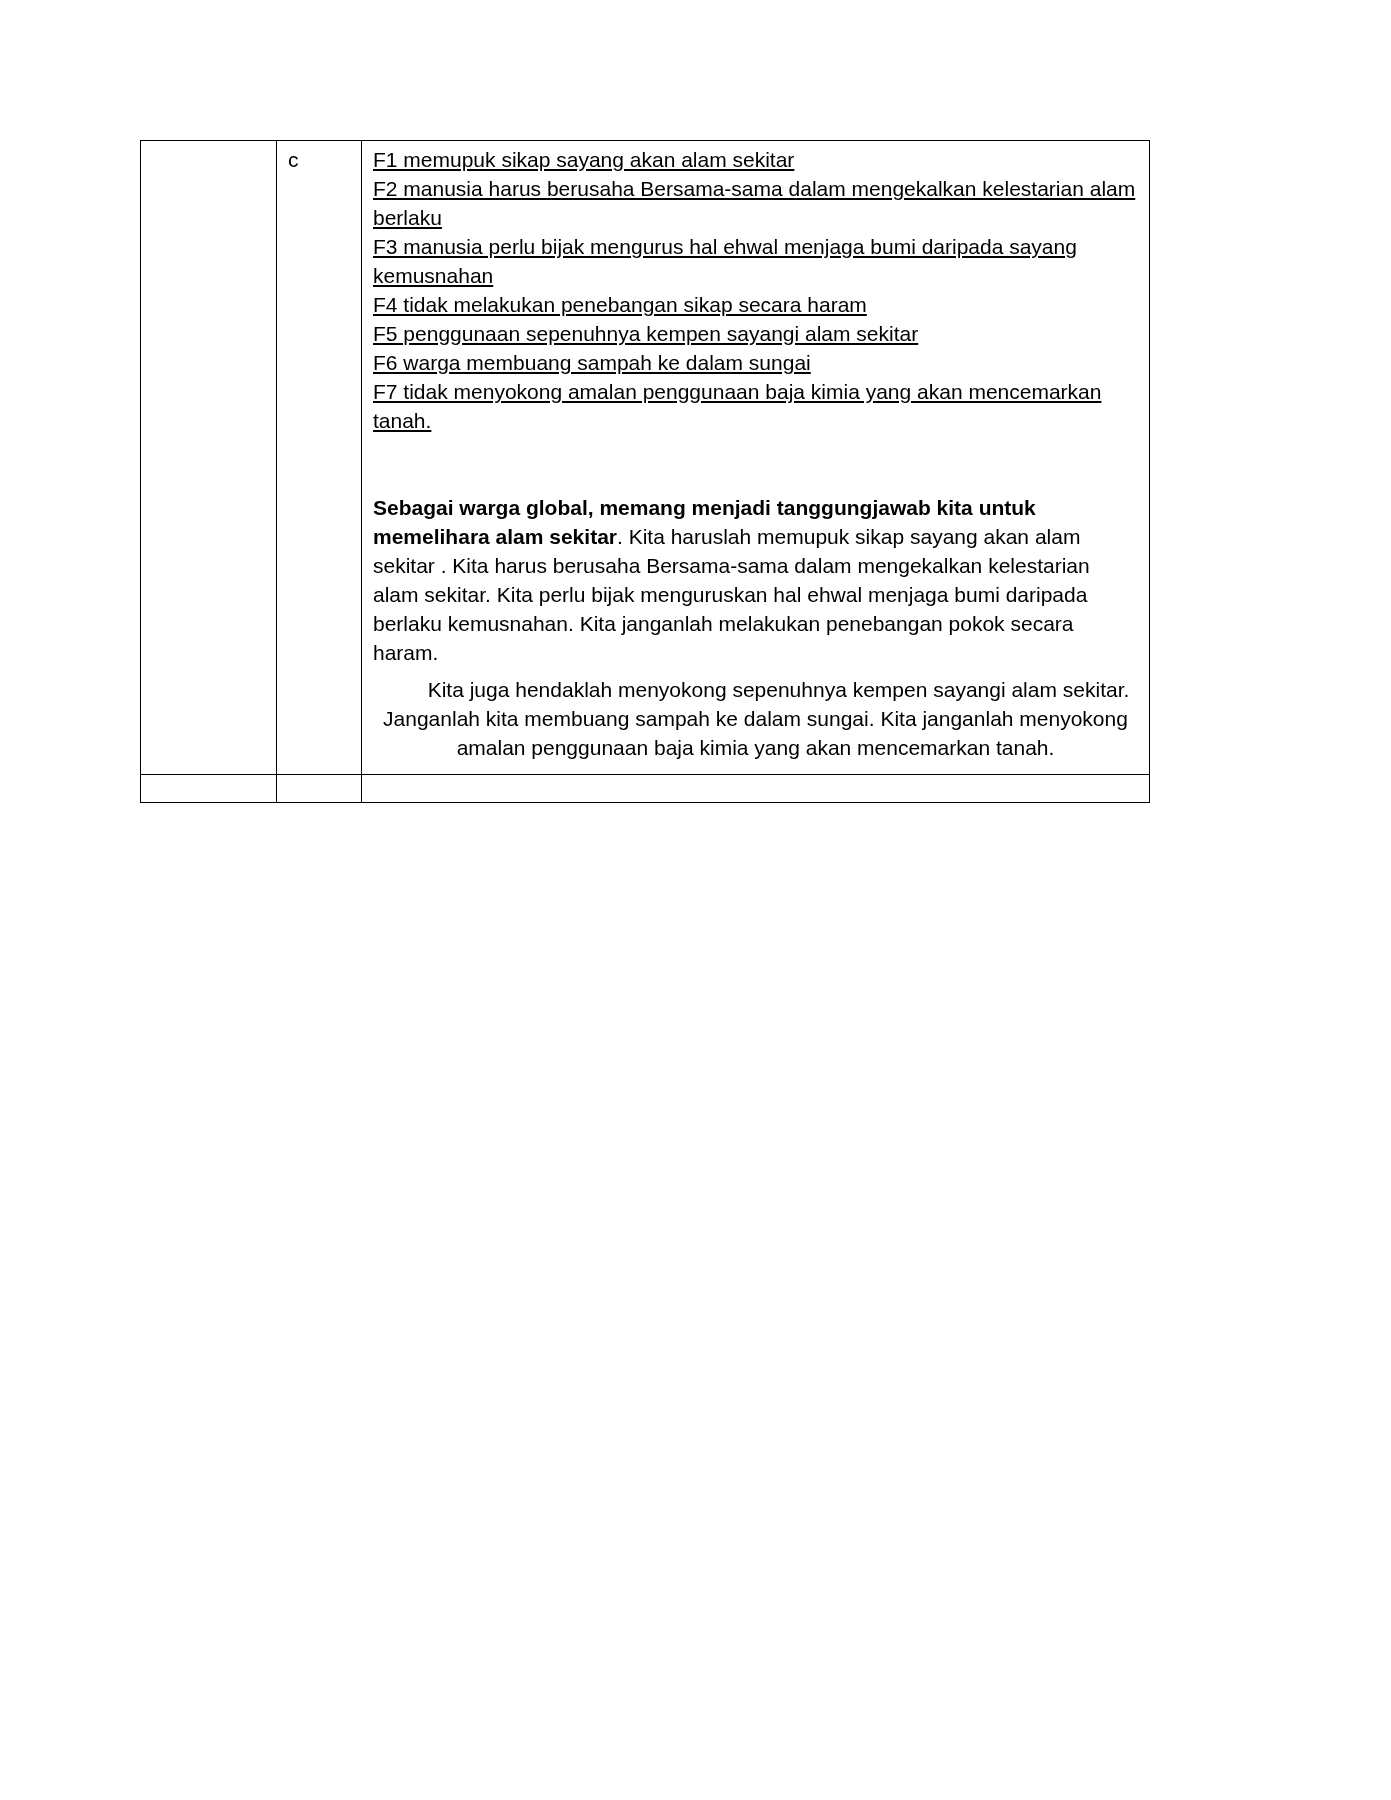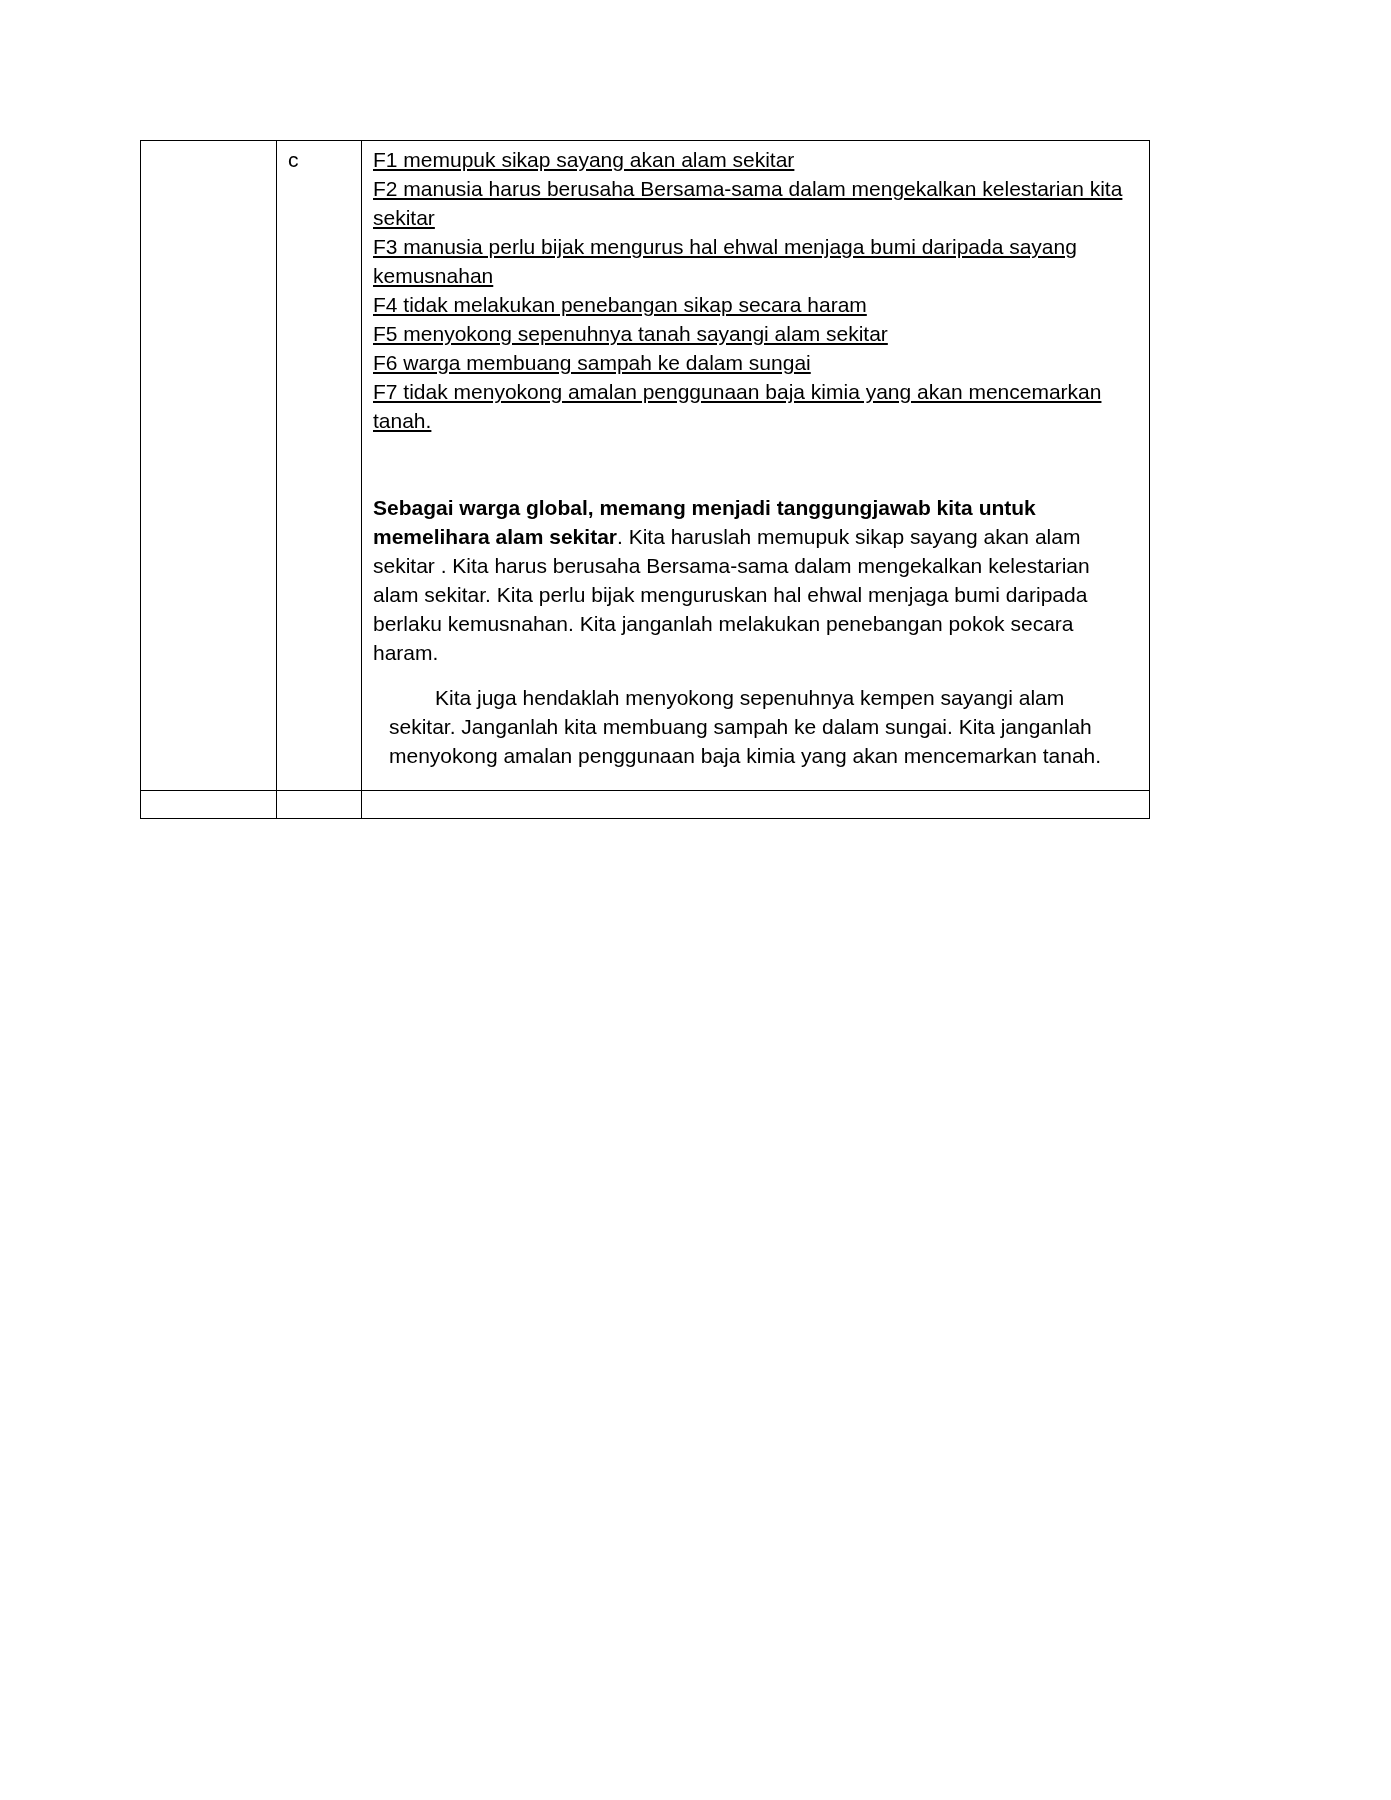--- a/index.html
+++ b/index.html
@@ -31,40 +31,40 @@
     line-height: 29px;
     overflow: hidden;
   }
   td.col-a { width: 113px; }
   td.col-b { width: 62px; }
   td.col-c { width: 765px; }
   tr.row-main  { height: 584px; }
   tr.row-empty { height: 28px; }
   .facts .fact-line { margin: 0; text-decoration: underline; }
   .para1 { margin-top: 58px; }
-  .para2 { text-indent: 46px; margin: 16px; }
+  .para2 { text-indent: 46px; margin: 8px; text-align: center; }
   .bold  { font-weight: bold; text-align: right; }
 </style>
 </head>
 <body>
 
 <table class="doc-table">
   <tbody>
     <tr class="row-main">
       <td class="col-a"></td>
       <td class="col-b">
         <span>c</span>
       </td>
       <td class="col-c">
         <div class="facts">
           <div class="fact-line">F1 memupuk sikap sayang akan alam sekitar</div>
-          <div class="fact-line">F2 manusia harus berusaha Bersama-sama dalam mengekalkan kelestarian kita sekitar</div>
+          <div class="fact-line">F2 manusia harus berusaha Bersama-sama dalam mengekalkan kelestarian alam berlaku</div>
           <div class="fact-line">F3 manusia perlu bijak mengurus hal ehwal menjaga bumi daripada sayang kemusnahan</div>
           <div class="fact-line">F4 tidak melakukan penebangan sikap secara haram</div>
-          <div class="fact-line">F5 menyokong sepenuhnya tanah sayangi alam sekitar</div>
+          <div class="fact-line">F5 penggunaan sepenuhnya kempen sayangi alam sekitar</div>
           <div class="fact-line">F6 warga membuang sampah ke dalam sungai</div>
           <div class="fact-line">F7 tidak menyokong amalan penggunaan baja kimia yang akan mencemarkan tanah.</div>
         </div>
         <div class="para1"><span class="bold">Sebagai  warga global, memang menjadi tanggungjawab kita untuk memelihara alam sekitar</span><span>. Kita haruslah memupuk sikap sayang akan alam sekitar . Kita harus berusaha Bersama-sama dalam mengekalkan kelestarian alam sekitar. Kita perlu bijak menguruskan hal ehwal menjaga bumi daripada berlaku kemusnahan. Kita janganlah melakukan penebangan pokok secara haram.</span></div>
         <div class="para2">Kita juga hendaklah menyokong sepenuhnya kempen sayangi alam sekitar. Janganlah kita membuang sampah ke dalam sungai. Kita janganlah menyokong amalan penggunaan baja kimia yang akan mencemarkan tanah.</div>
       </td>
     </tr>
     <tr class="row-empty">
       <td class="col-a"></td>
       <td class="col-b"></td>

